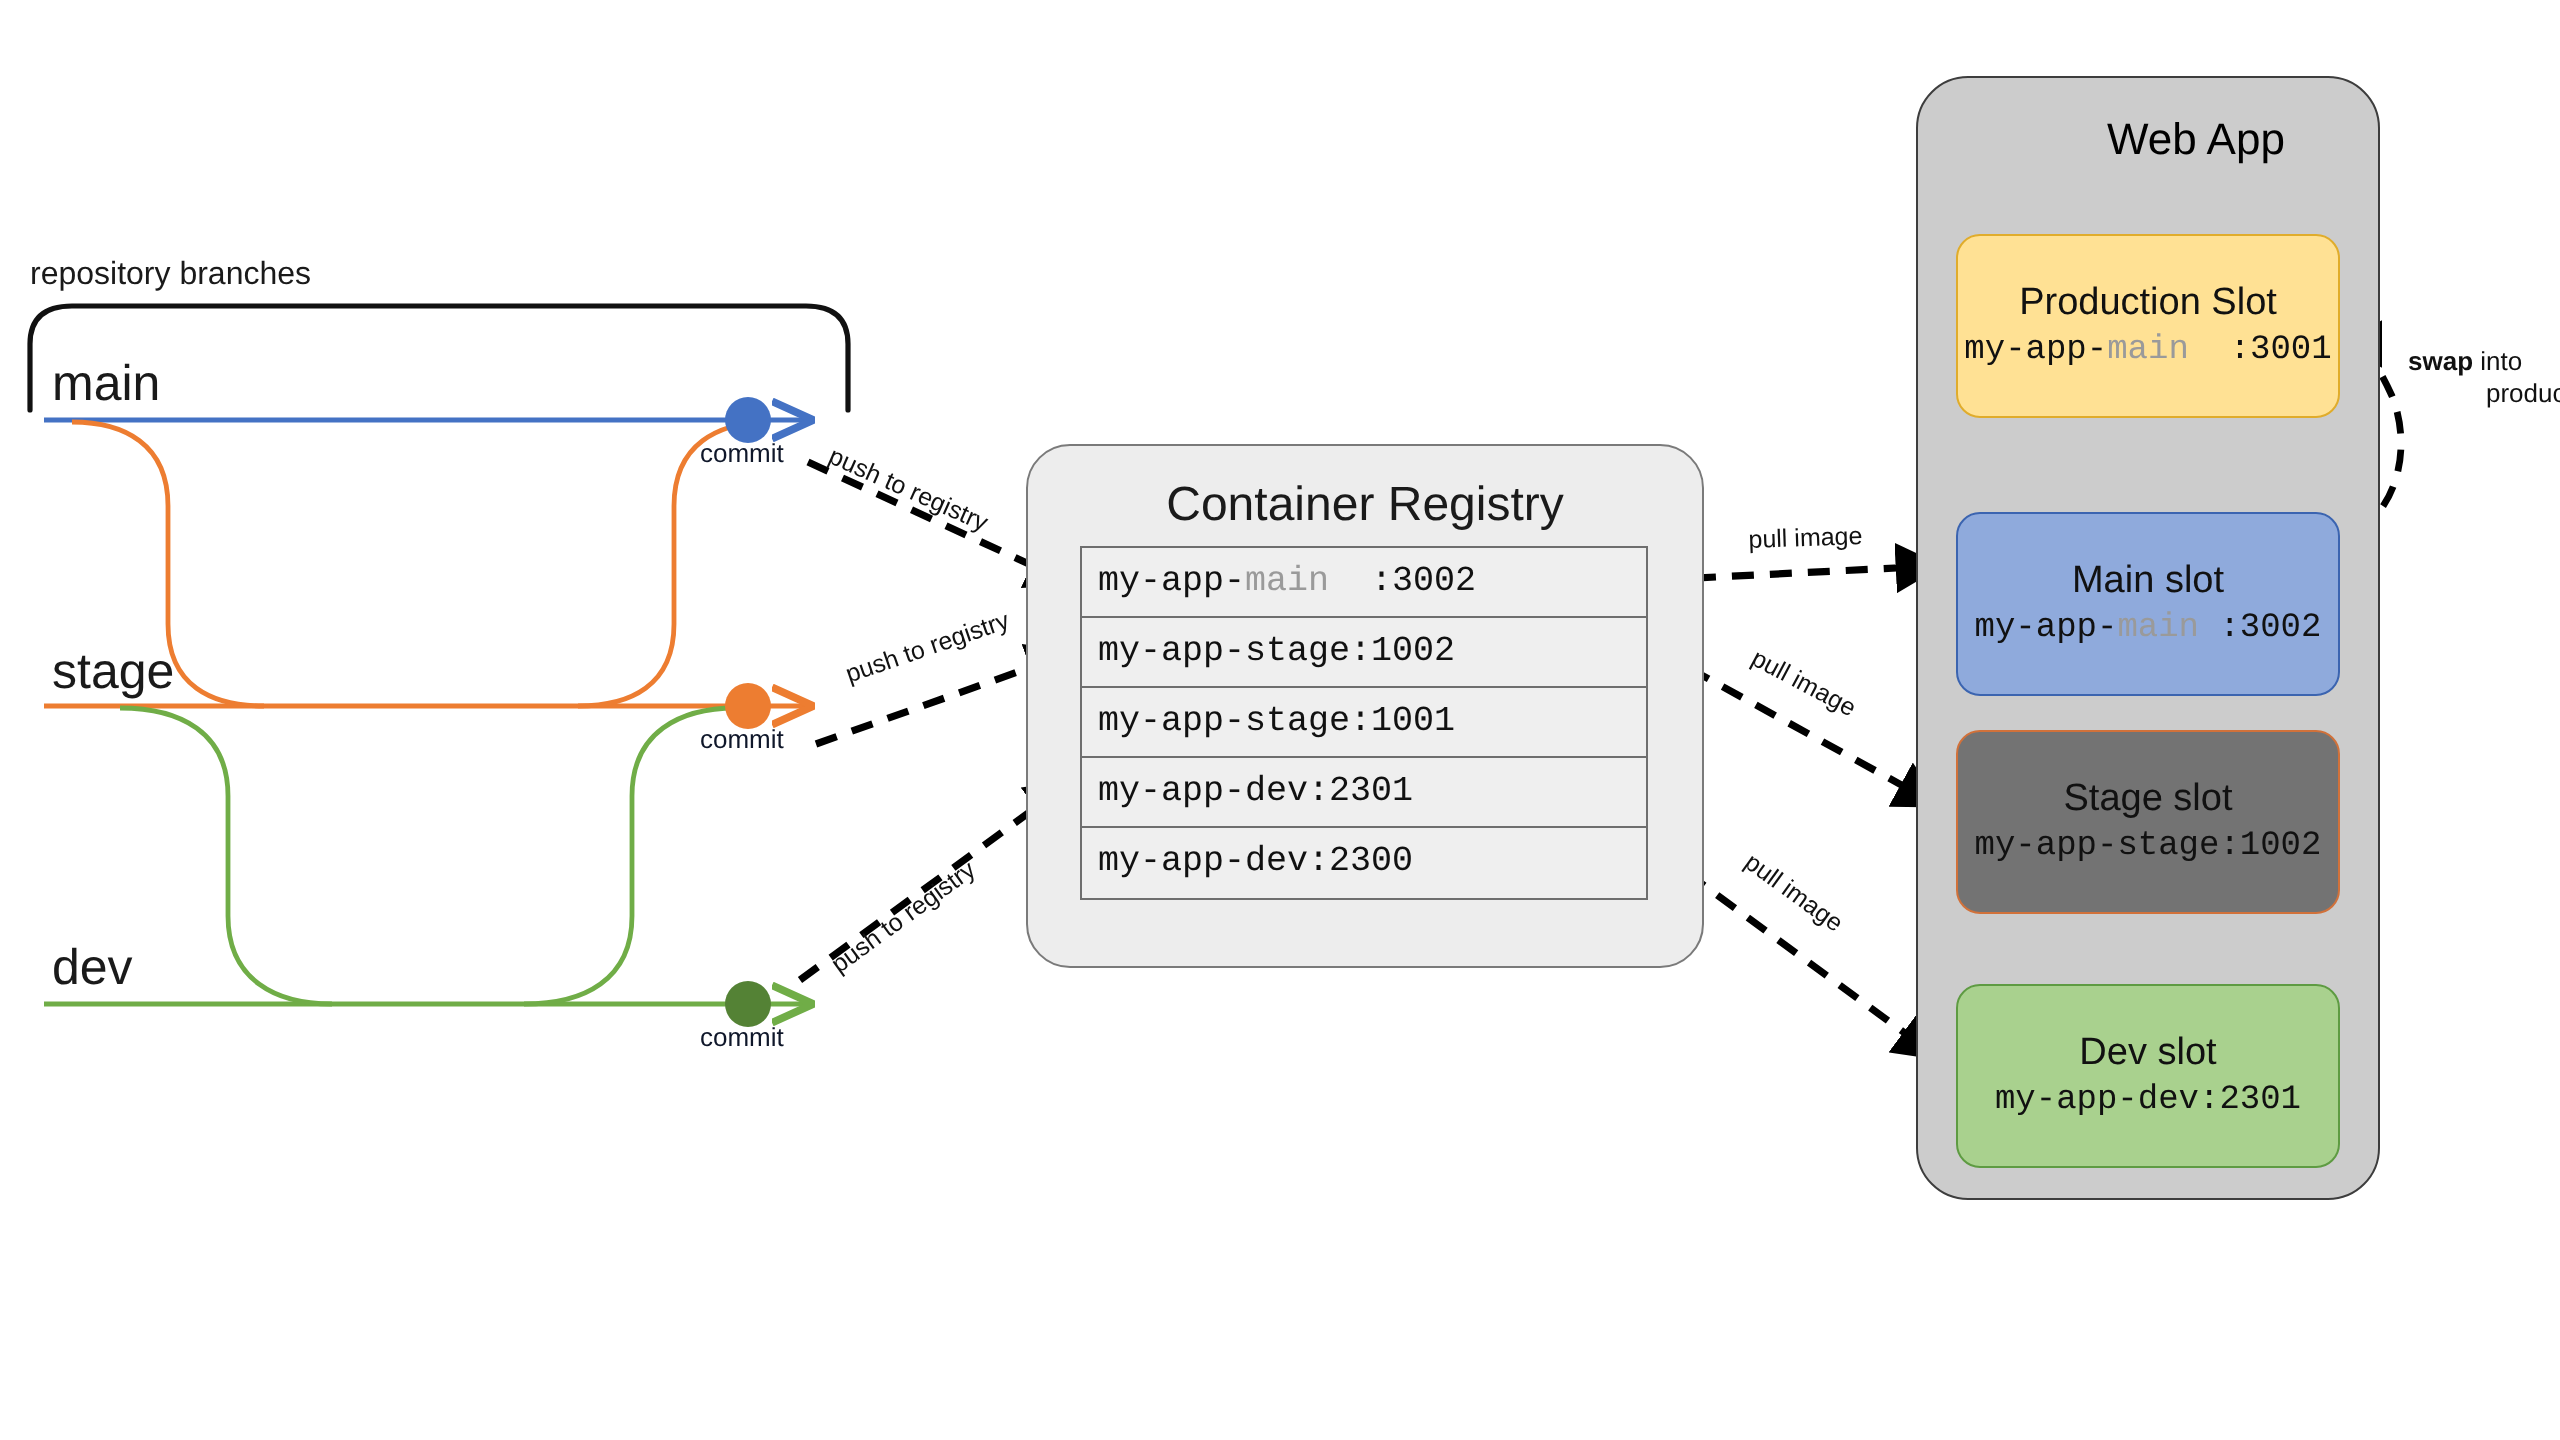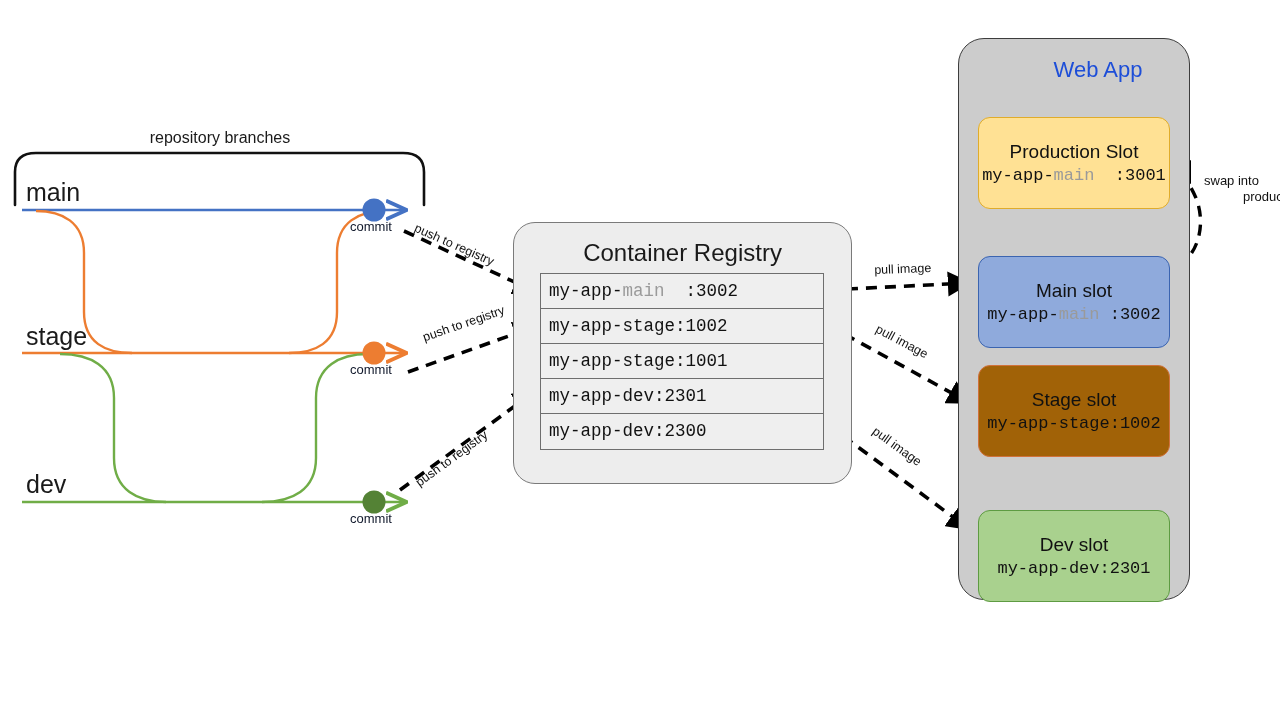--- a/index.html
+++ b/index.html
@@ -20,34 +20,34 @@
   #registry-title{left:513px;top:239px;width:339px;text-align:center;font-size:24px;color:#1a1a1a;}
   #registry-table{left:540px;top:273px;width:284px;border:1.6px solid #6e6e6e;box-sizing:border-box;}
   .reg-row{height:35px;line-height:35px;border-bottom:1.6px solid #6e6e6e;
      background:#efefef;font-size:17.5px;color:#111;padding-left:8px;box-sizing:border-box;white-space:pre;}
   .reg-row:last-child{border-bottom:none;}
   .dim{color:#9a9a9a;}
 
   
   #webapp-box{left:958px;top:38px;width:232px;height:562px;background:#cccccc;
      border:1.6px solid #3d3d3d;border-radius:26px;box-sizing:border-box;}
-  #webapp-title{left:958px;top:57px;width:280px;text-align:center;font-size:22px;color:#1d4ed8;}
+  #webapp-title{left:958px;top:57px;width:280px;text-align:center;font-size:22px;color:#000000;}
   .slot{position:absolute;left:978px;width:192px;height:92px;border-radius:12px;box-sizing:border-box;
         display:flex;flex-direction:column;align-items:center;justify-content:center;}
   .slot .t{font-size:19px;color:#111;line-height:1.15;}
   .slot .s{font-size:17px;color:#111;margin-top:3px;white-space:pre;}
   #slot-prod{top:117px;background:#ffe194;border:1.8px solid #e0ac2b;}
   #slot-main{top:256px;background:#8faadc;border:1.8px solid #3b64b0;}
-  #slot-stage{top:365px;background:#a16207;border:1.8px solid #d1713a;}
-  #slot-dev{top:510px;background:#a9d18e;border:1.8px solid #5e9b42;}
+  #slot-stage{top:365px;background:#737373;border:1.8px solid #d1713a;}
+  #slot-dev{top:492px;background:#a9d18e;border:1.8px solid #5e9b42;}
 
   
   .arrow-label{font-size:12.5px;color:#111;white-space:nowrap;}
   .swap-label{font-size:13px;color:#111;line-height:1.25;white-space:nowrap;}
-  .swap-label b{font-weight:normal;}
+  .swap-label b{font-weight:bold;}
 </style>
 </head>
 <body>
 
 <div id="stage">
 
   <svg class="layer">
     <defs>
       <marker id="ah-blue" markerWidth="9" markerHeight="9" refX="7.5" refY="4.5" orient="auto">
         <path d="M0,0.6 L8.6,4.5 L0,8.4" fill="none" stroke="#4472C4" stroke-width="1.6"></path>
@@ -79,21 +79,21 @@
 
     <circle cx="374" cy="210" r="11.5" fill="#4472C4"></circle>
     <circle cx="374" cy="353" r="11.5" fill="#ED7D31"></circle>
     <circle cx="374" cy="502" r="11.5" fill="#548235"></circle>
   </svg>
 
   <div class="abs branch-label" style="left:26px;top:178px;">main</div>
   <div class="abs branch-label" style="left:26px;top:322px;">stage</div>
   <div class="abs branch-label" style="left:26px;top:470px;">dev</div>
 
-  <div class="abs bracket-label" style="left:15px;top:129px;width:410px;text-align:center;">repository branches</div>
+  <div class="abs bracket-label" style="left:15px;top:129px;width:410px;text-align:left;">repository branches</div>
 
   <div class="abs commit-label" style="left:350px;top:219px;">commit</div>
   <div class="abs commit-label" style="left:350px;top:362px;">commit</div>
   <div class="abs commit-label" style="left:350px;top:511px;">commit</div>
 
   <svg class="layer">
 
     <line x1="404" y1="231" x2="534" y2="291" stroke="#000" stroke-width="3.6" stroke-dasharray="11,8" marker-end="url(#ah-black)"></line>
     <line x1="408" y1="372" x2="534" y2="327" stroke="#000" stroke-width="3.6" stroke-dasharray="11,8" marker-end="url(#ah-black)"></line>
     <line x1="400" y1="490" x2="534" y2="392" stroke="#000" stroke-width="3.6" stroke-dasharray="11,8" marker-end="url(#ah-black)"></line>

